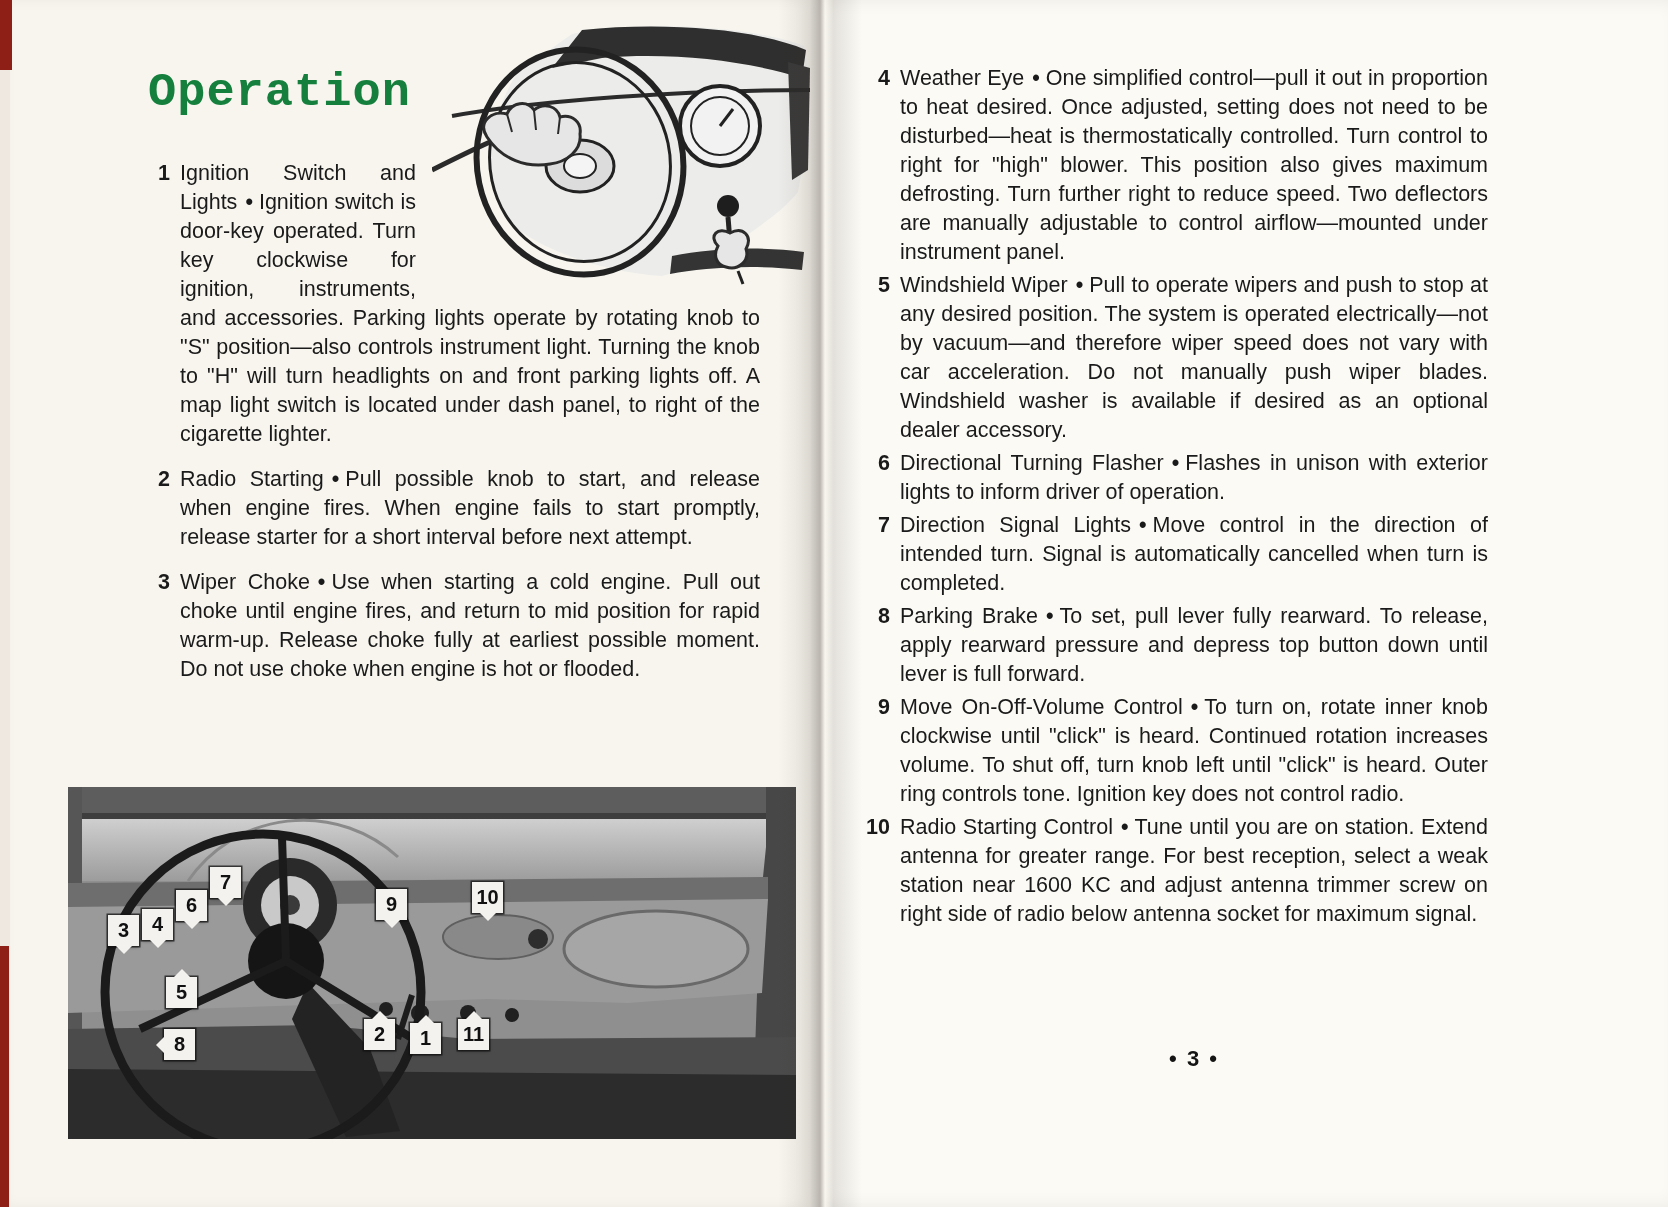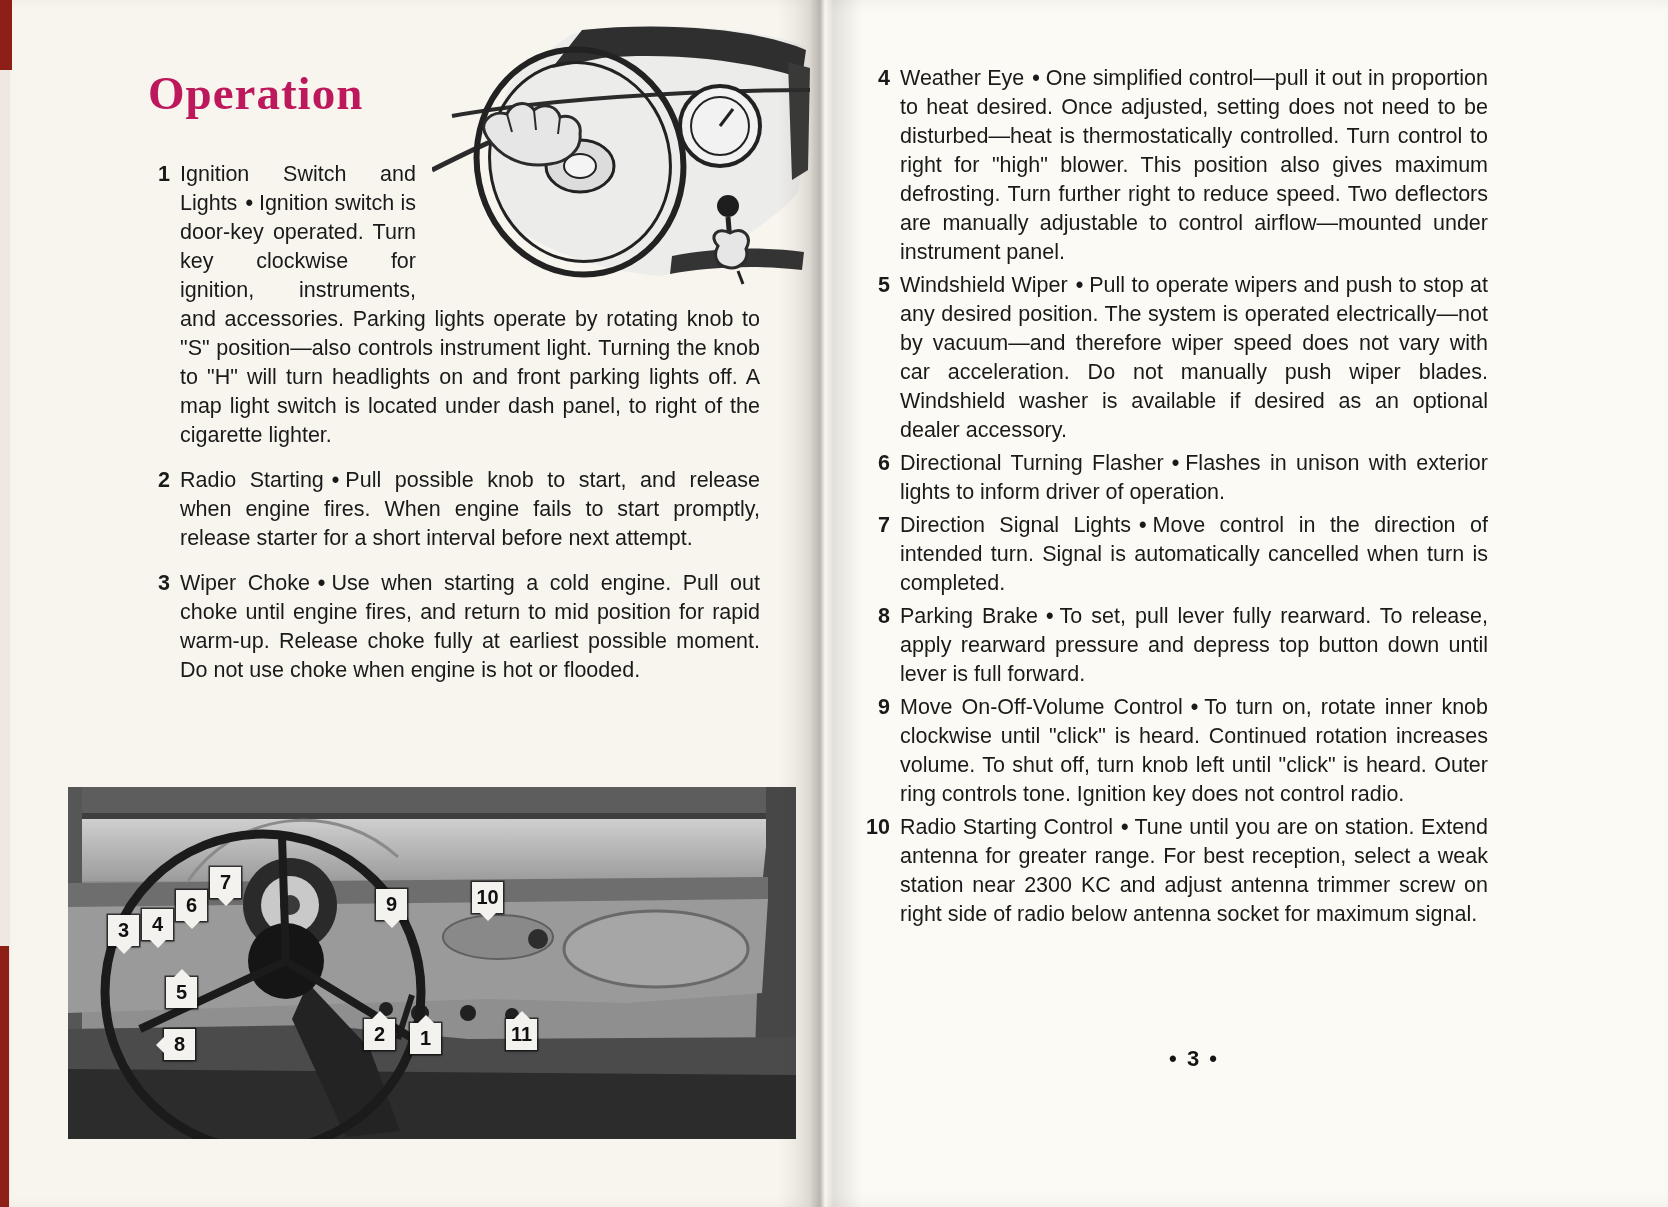--- a/index.html
+++ b/index.html
@@ -12,26 +12,26 @@
     overflow:hidden;
   }
   .page { position:absolute; top:0; height:1207px; }
   .page-left  { left:10px;  width:802px; background:#f7f5ee; box-shadow:inset -6px 0 14px rgba(0,0,0,0.05); }
   .page-right { left:812px; width:856px; background:#fbfaf5; box-shadow:inset 10px 0 18px rgba(0,0,0,0.07); }
 
   .content-left  { position:relative; padding:26px 52px 0 138px; height:100%; }
   .content-right { position:relative; padding:64px 180px 0 56px; height:100%; }
 
   h1.title {
-    font-family:Liberation Serif, serif;
+    font-family:Liberation Mono, monospace;
     font-weight:bold;
     font-size:47px;
     letter-spacing:1px;
     margin:40px 0 40px 0;
-    color:#be185d;
+    color:#15803d;
   }
 
   .illus-float { float:right; width:380px; height:268px; margin:-6px -52px 14px 16px; }
   .illus-float svg { width:100%; height:100%; display:block; }
 
   .item {
     position:relative;
     margin-left:32px;
     margin-bottom:16px;
     font-size:21.5px;
@@ -184,21 +184,21 @@
       </div>
     <div class="tag down" style="left:404px; top:95px;">
         <span>10</span>
       </div>
     <div class="tag up" style="left:296px; top:232px;">
         <span>2</span>
       </div>
     <div class="tag up" style="left:342px; top:236px;">
         <span>1</span>
       </div>
-    <div class="tag up" style="left:390px; top:232px;margin-left:48px;">
+    <div class="tag up" style="left:390px; top:232px;">
         <span>11</span>
       </div>
   </div>
 </div>
 
 <div class="page page-right">
   <div class="content-right">
 
     <div class="item">
       <span class="num">4</span><span class="head">Weather Eye</span><span class="bullet">•</span><span>One simplified control—pull it out in proportion to heat desired. Once adjusted, setting does not need to be disturbed—heat is thermostatically controlled. Turn control to right for "high" blower. This position also gives maximum defrosting. Turn further right to reduce speed. Two deflectors are manually adjustable to control airflow—mounted under instrument panel.</span>
@@ -218,21 +218,21 @@
 
     <div class="item">
       <span class="num">8</span><span class="head">Parking Brake</span><span class="bullet">•</span><span>To set, pull lever fully rearward. To release, apply rearward pressure and depress top button down until lever is full forward.</span>
     </div>
 
     <div class="item">
       <span class="num">9</span><span class="head">Move On-Off-Volume Control</span><span class="bullet">•</span><span>To turn on, rotate inner knob clockwise until "click" is heard. Continued rotation increases volume. To shut off, turn knob left until "click" is heard. Outer ring controls tone. Ignition key does not control radio.</span>
     </div>
 
     <div class="item">
-      <span class="num">10</span><span class="head">Radio Starting Control</span><span class="bullet">•</span><span>Tune until you are on station. Extend antenna for greater range. For best reception, select a weak station near 2300 KC and adjust antenna trimmer screw on right side of radio below antenna socket for maximum signal.</span>
+      <span class="num">10</span><span class="head">Radio Starting Control</span><span class="bullet">•</span><span>Tune until you are on station. Extend antenna for greater range. For best reception, select a weak station near 1600 KC and adjust antenna trimmer screw on right side of radio below antenna socket for maximum signal.</span>
     </div>
   </div>
 
   <div class="page-num">• 3 •</div>
 </div>
 
 <div class="gutter"></div>
 <div class="edge-red-top"></div>
 <div class="edge-red-bottom"></div>
 

